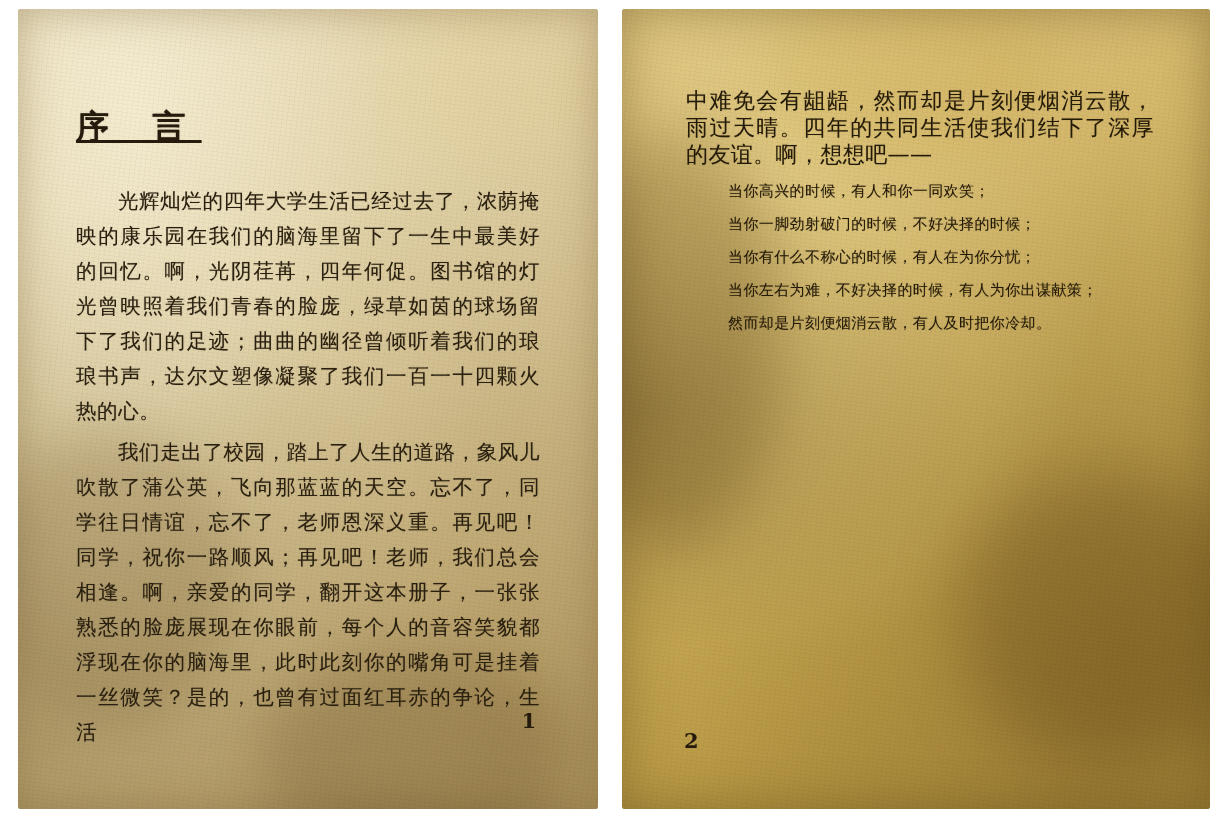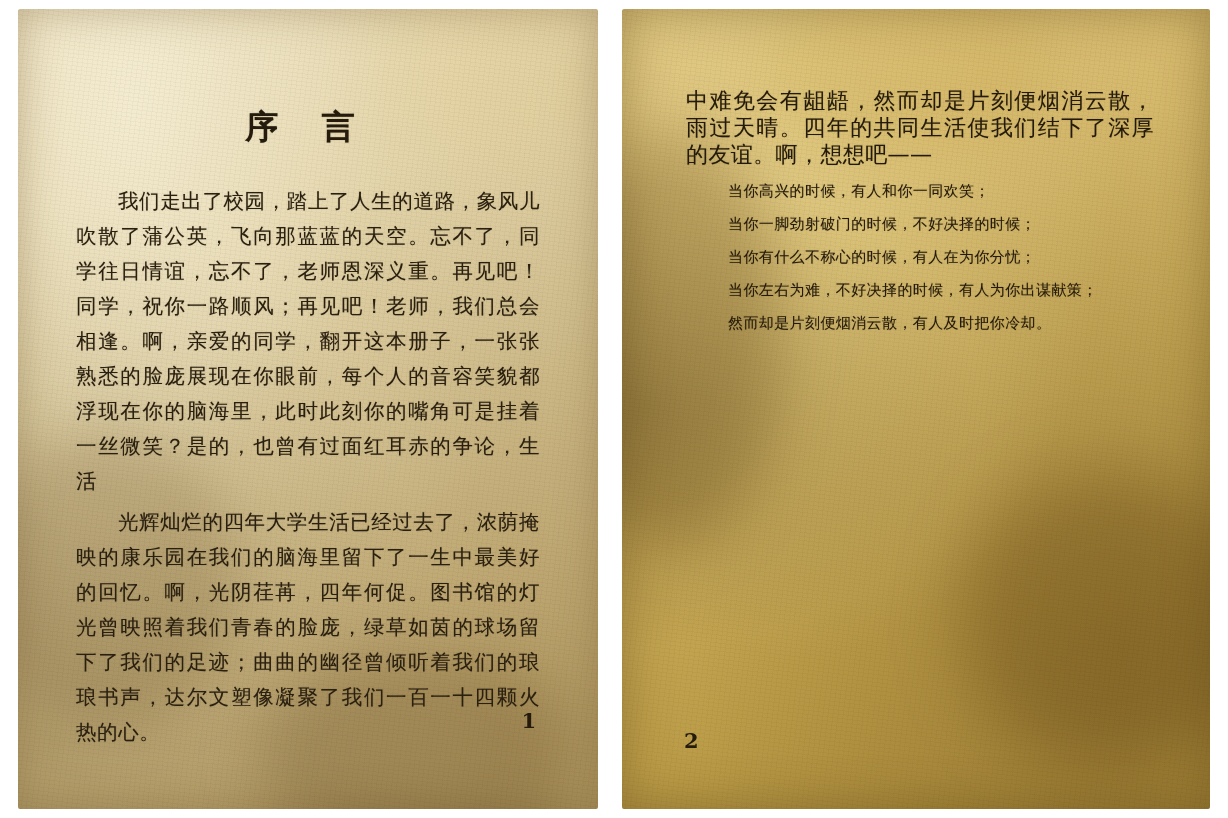--- a/index.html
+++ b/index.html
@@ -80,28 +80,28 @@
   .page-inner {
     position: relative;
     z-index: 2;
     box-sizing: border-box;
     height: 100%;
   }
   .left-inner { padding: 96px 58px 0 58px; }
   .right-inner { padding: 78px 56px 0 64px; }
 
   .doc-title {
-    text-align: center;
     font-family: "DejaVu Serif", serif;
     font-weight: bold;
     font-size: 33px;
     letter-spacing: 16px;
     color: #241b0d;
     text-shadow: 0 0 1px rgba(40,30,10,0.5);
     margin: 0 0 34px 0;
+    text-decoration: underline;
   }
 
   .para {
     font-family: "DejaVu Serif", serif;
     font-size: 20.5px;
     line-height: 35px;
     color: #2a2010;
     text-align: justify;
     letter-spacing: 0.6px;
     margin: 0 0 6px 0;
@@ -143,22 +143,22 @@
 <div class="spread">
 
   <div class="page page-left">
     <div class="grain"></div>
     <div class="stain-a" style="left:-40px; top:420px; width:260px; height:300px; background:rgba(120,92,40,0.18); filter:blur(26px);"></div>
     <div class="stain-b" style="right:-30px; top:-40px; width:240px; height:200px; background:rgba(255,250,225,0.35); filter:blur(30px);"></div>
     <div class="stain-c" style="right:20px; bottom:-60px; width:320px; height:220px; background:rgba(110,82,30,0.22); filter:blur(30px);"></div>
 
     <div class="page-inner left-inner">
       <h1 class="doc-title">序 言</h1>
+      <p class="para indent">光辉灿烂的四年大学生活已经过去了，浓荫掩映的康乐园在我们的脑海里留下了一生中最美好的回忆。啊，光阴荏苒，四年何促。图书馆的灯光曾映照着我们青春的脸庞，绿草如茵的球场留下了我们的足迹；曲曲的幽径曾倾听着我们的琅琅书声，达尔文塑像凝聚了我们一百一十四颗火热的心。</p>
       <p class="para indent">我们走出了校园，踏上了人生的道路，象风儿吹散了蒲公英，飞向那蓝蓝的天空。忘不了，同学往日情谊，忘不了，老师恩深义重。再见吧！同学，祝你一路顺风；再见吧！老师，我们总会相逢。啊，亲爱的同学，翻开这本册子，一张张熟悉的脸庞展现在你眼前，每个人的音容笑貌都浮现在你的脑海里，此时此刻你的嘴角可是挂着一丝微笑？是的，也曾有过面红耳赤的争论，生活</p>
-      <p class="para indent">光辉灿烂的四年大学生活已经过去了，浓荫掩映的康乐园在我们的脑海里留下了一生中最美好的回忆。啊，光阴荏苒，四年何促。图书馆的灯光曾映照着我们青春的脸庞，绿草如茵的球场留下了我们的足迹；曲曲的幽径曾倾听着我们的琅琅书声，达尔文塑像凝聚了我们一百一十四颗火热的心。</p>
     </div>
     <div class="page-number pn-left">1</div>
   </div>
 
   <div class="page page-right">
     <div class="grain"></div>
     <div class="stain-a" style="left:-60px; top:120px; width:220px; height:420px; background:rgba(105,78,26,0.25); filter:blur(28px);"></div>
     <div class="stain-b" style="left:140px; top:-30px; width:300px; height:180px; background:rgba(235,220,160,0.30); filter:blur(32px);"></div>
     <div class="stain-c" style="right:-50px; bottom:40px; width:300px; height:300px; background:rgba(120,90,28,0.28); filter:blur(34px);"></div>
 

